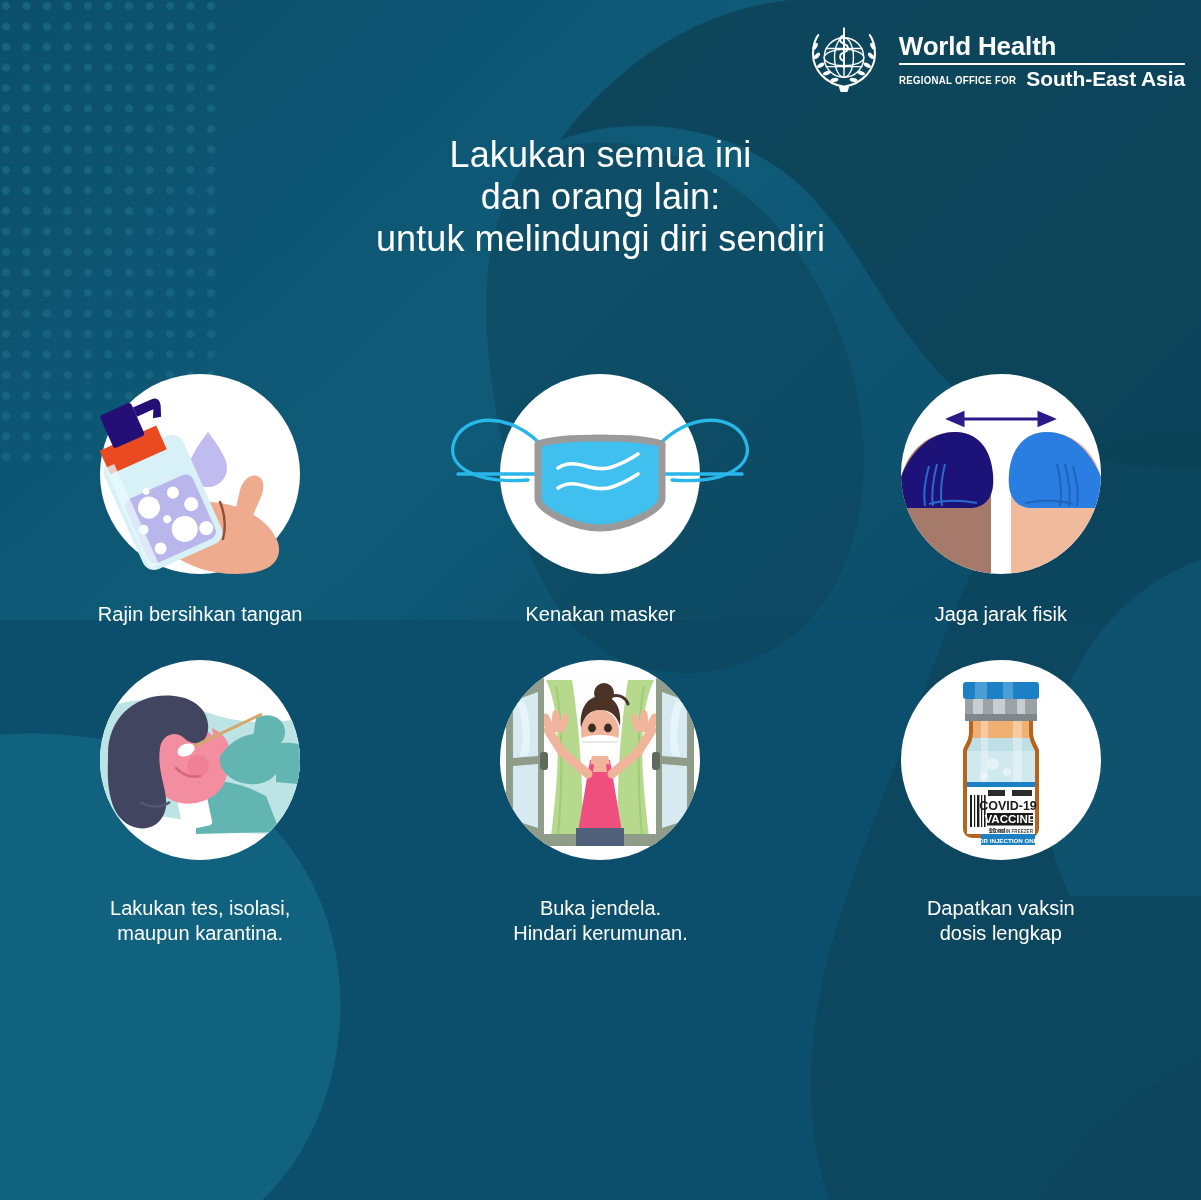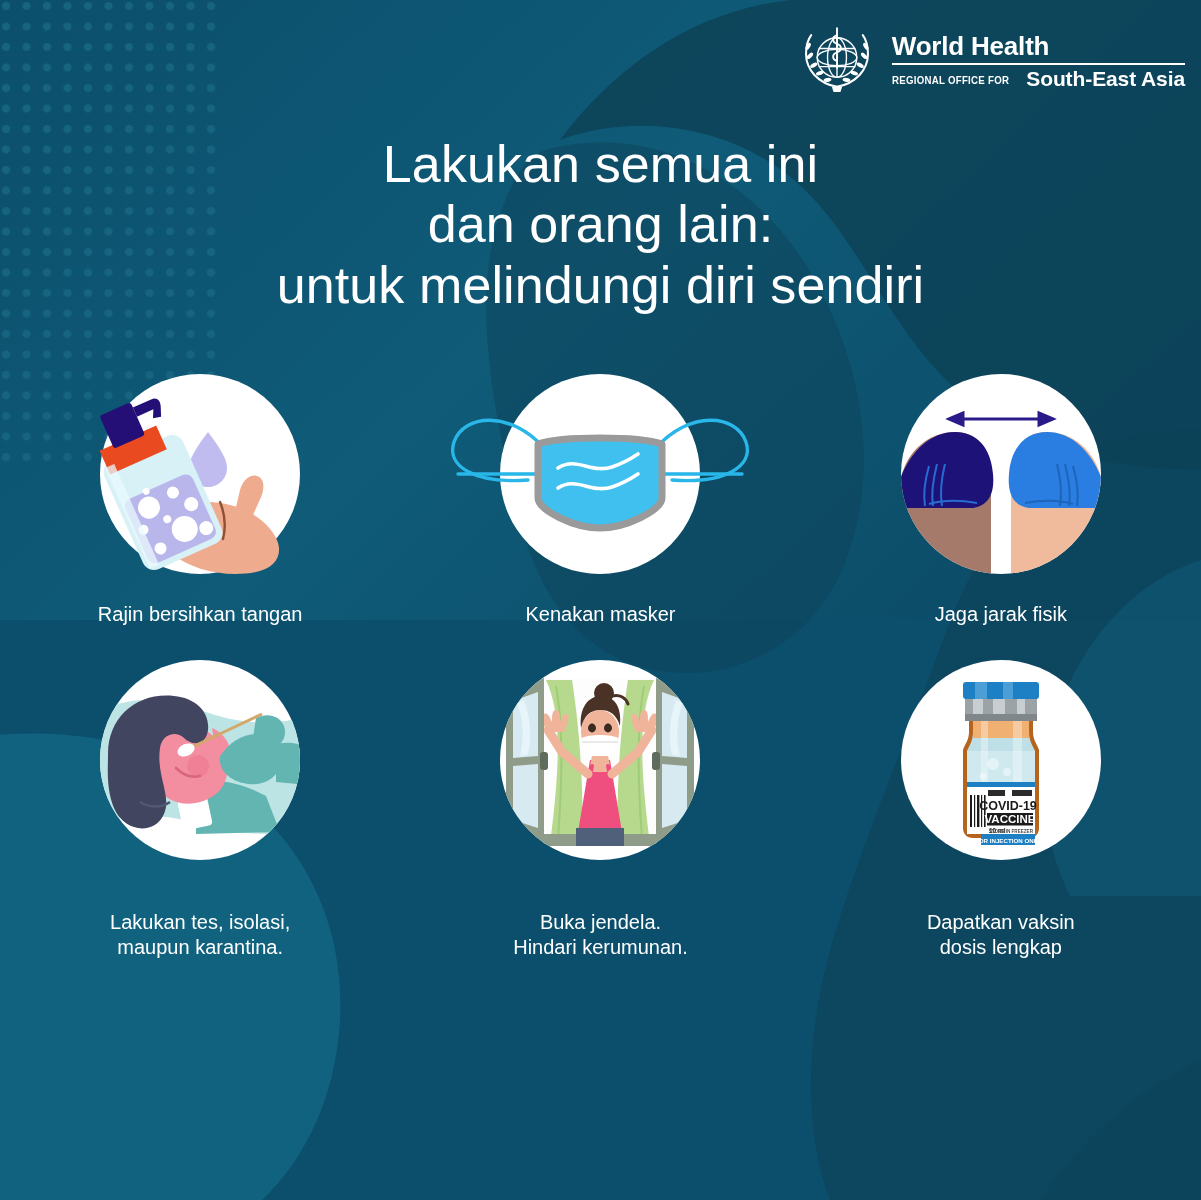--- a/index.html
+++ b/index.html
@@ -19,50 +19,50 @@
     display:flex;align-items:center;gap:12px;z-index:6;
   }
   .logo-emblem{width:86px;height:86px;flex:0 0 86px;}
   .logo-text{color:#ffffff;line-height:1.0;}
   .logo-l1,.logo-l2{
     font-size:26px;font-weight:bold;letter-spacing:-0.2px;white-space:nowrap;
     font-family:"Liberation Sans", sans-serif;
   }
   .logo-l2{margin-top:1px;}
   .logo-rule{height:1.5px;background:#ffffff;margin:4px 0 3px 0;width:100%;}
-  .logo-row3{display:flex;align-items:flex-end;gap:7px;}
+  .logo-row3{display:flex;align-items:flex-end;}
   .logo-roffice{
     font-size:10.5px;font-weight:bold;letter-spacing:0.3px;
     transform:scaleX(0.92);transform-origin:left bottom;white-space:nowrap;padding-bottom:3px;
   }
   .logo-sea{font-size:21px;font-weight:bold;white-space:nowrap;letter-spacing:-0.1px;}
 
   
   .title{
     position:absolute;top:134px;left:0;width:1201px;z-index:5;
     text-align:center;color:#ffffff;
-    font-size:52px;line-height:1.16;font-weight:400;letter-spacing:0.1px;
+    font-size:36px;line-height:1.16;font-weight:400;letter-spacing:0.1px;
   }
   .title div{ white-space:nowrap; }
 
   
   .grid{position:absolute;left:0;top:370px;width:1201px;z-index:5;}
   .row{display:flex;}
   .row.r2{margin-top:28px;}
   .cell{flex:1 1 0;display:flex;flex-direction:column;align-items:center;}
   .badge{
     position:relative;width:240px;height:216px;
     display:flex;align-items:flex-end;justify-content:center;
   }
   .badge svg{display:block;overflow:visible;}
   .caption{
     margin-top:16px;text-align:center;color:#ffffff;
     font-size:20px;line-height:1.28;font-weight:400;white-space:pre-line;
   }
-  .row.r2 .caption{margin-top:38px;}
+  .row.r2 .caption{margin-top:24px;}
 </style>
 </head>
 <body>
 
 <div class="poster">
 
   <div class="bg-layer">
     <svg class="bg-svg" viewBox="0 0 1201 1200" xmlns="http://www.w3.org/2000/svg">
       <defs>
         <pattern id="dots" x="0" y="0" width="20.5" height="20.5" patternUnits="userSpaceOnUse">

